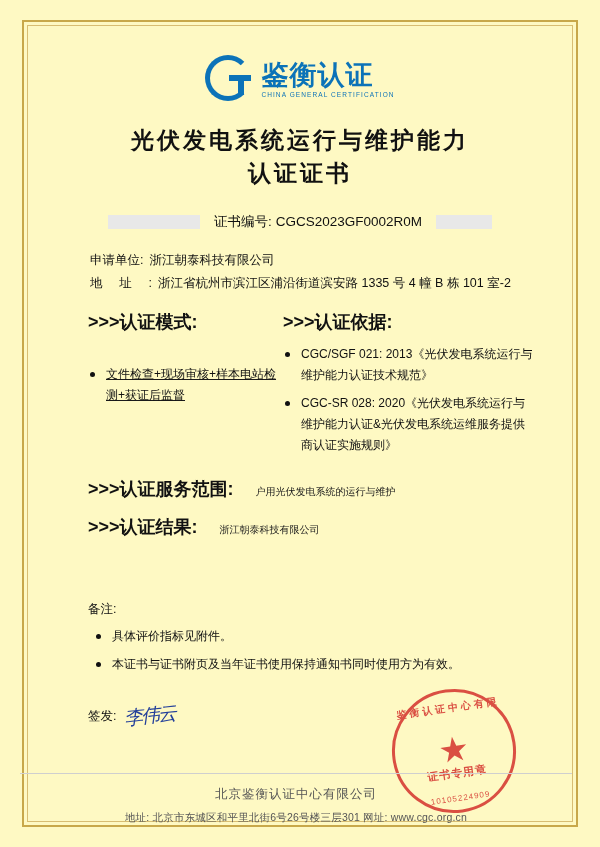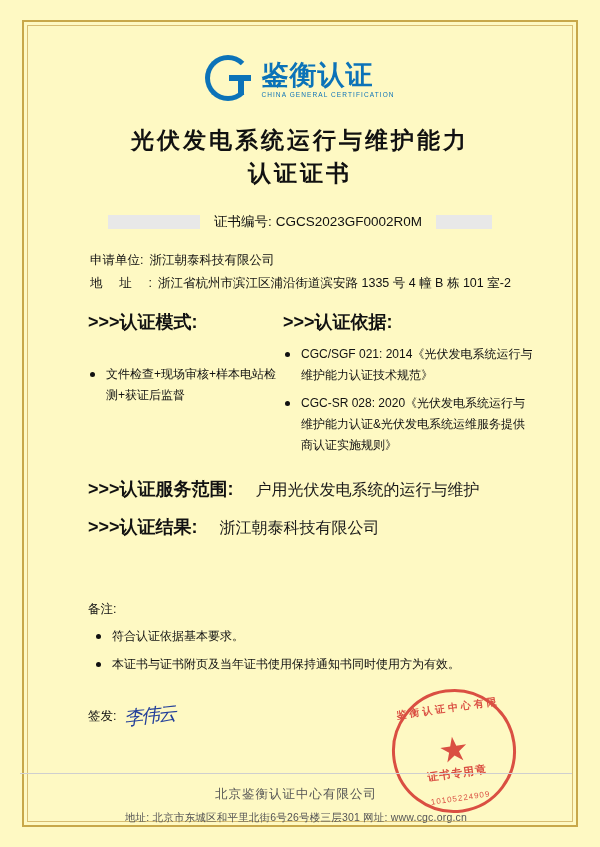--- a/index.html
+++ b/index.html
@@ -188,35 +188,35 @@
   ul.bullets li:before {
     content: "";
     position: absolute;
     left: 2px;
     top: 8px;
     width: 5px;
     height: 5px;
     background: #111;
     border-radius: 50%;
   }
-  .col-left ul.bullets { margin-top: 30px; }
+  .col-left ul.bullets { margin-top: 30px; text-decoration: underline; }
 
   
   .line-sec {
     padding-left: 48px;
     margin-top: 14px;
     font-size: 12.5px;
     display: flex;
     align-items: baseline;
     gap: 14px;
   }
   .line-sec .sec-val {
     margin-left: 8px;
     font-weight: normal;
-    font-size: 16px;
+    font-size: 10px;
   }
 
   
   .remarks {
     padding-left: 48px;
     margin-top: 62px;
     font-size: 12.5px;
   }
   .remarks-title { color: #111; }
   .remarks ul.bullets { margin-top: 8px; padding-left: 6px; }
@@ -374,40 +374,40 @@
     <div class="two-col">
       <div class="col-left">
         <div class="sec-head">&gt;&gt;&gt;认证模式:</div>
         <ul class="bullets">
           <li>文件检查+现场审核+样本电站检测+获证后监督</li>
         </ul>
       </div>
       <div class="col-right">
         <div class="sec-head">&gt;&gt;&gt;认证依据:</div>
         <ul class="bullets">
-          <li>CGC/SGF 021: 2014《光伏发电系统运行与维护能力认证技术规范》</li>
+          <li>CGC/SGF 021: 2013《光伏发电系统运行与维护能力认证技术规范》</li>
           <li>CGC-SR 028: 2020《光伏发电系统运行与维护能力认证&amp;光伏发电系统运维服务提供商认证实施规则》</li>
         </ul>
       </div>
     </div>
 
     <div class="line-sec">
       <span class="sec-head">&gt;&gt;&gt;认证服务范围:</span>
       <span class="sec-val">户用光伏发电系统的运行与维护</span>
     </div>
 
     <div class="line-sec">
       <span class="sec-head">&gt;&gt;&gt;认证结果:</span>
       <span class="sec-val">浙江朝泰科技有限公司</span>
     </div>
 
     <div class="remarks">
       <div class="remarks-title">备注:</div>
       <ul class="bullets">
-        <li>符合认证依据基本要求。</li>
+        <li>具体评价指标见附件。</li>
         <li>本证书与证书附页及当年证书使用保持通知书同时使用方为有效。</li>
       </ul>
     </div>
 
     <div class="sign-block">
       <div class="sign-left">
         <span class="sign-label">签发:</span>
         <span class="signature">李伟云</span>
       </div>
       <div class="seal">

